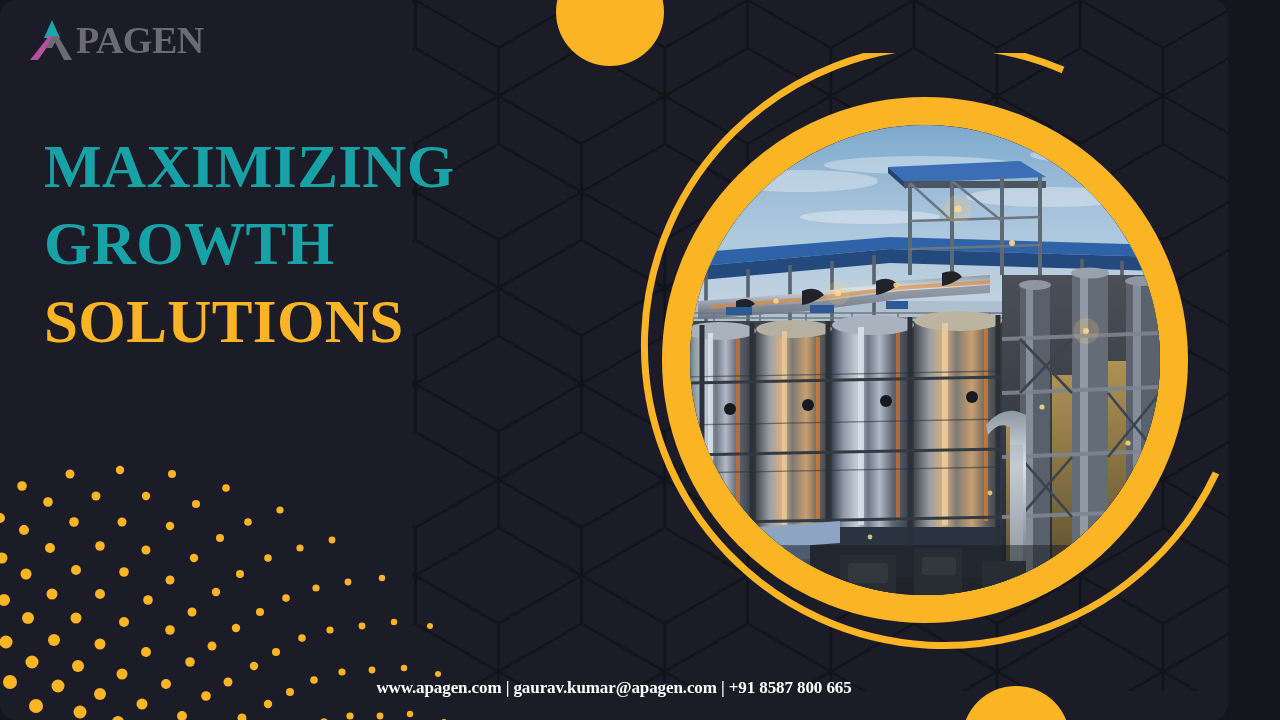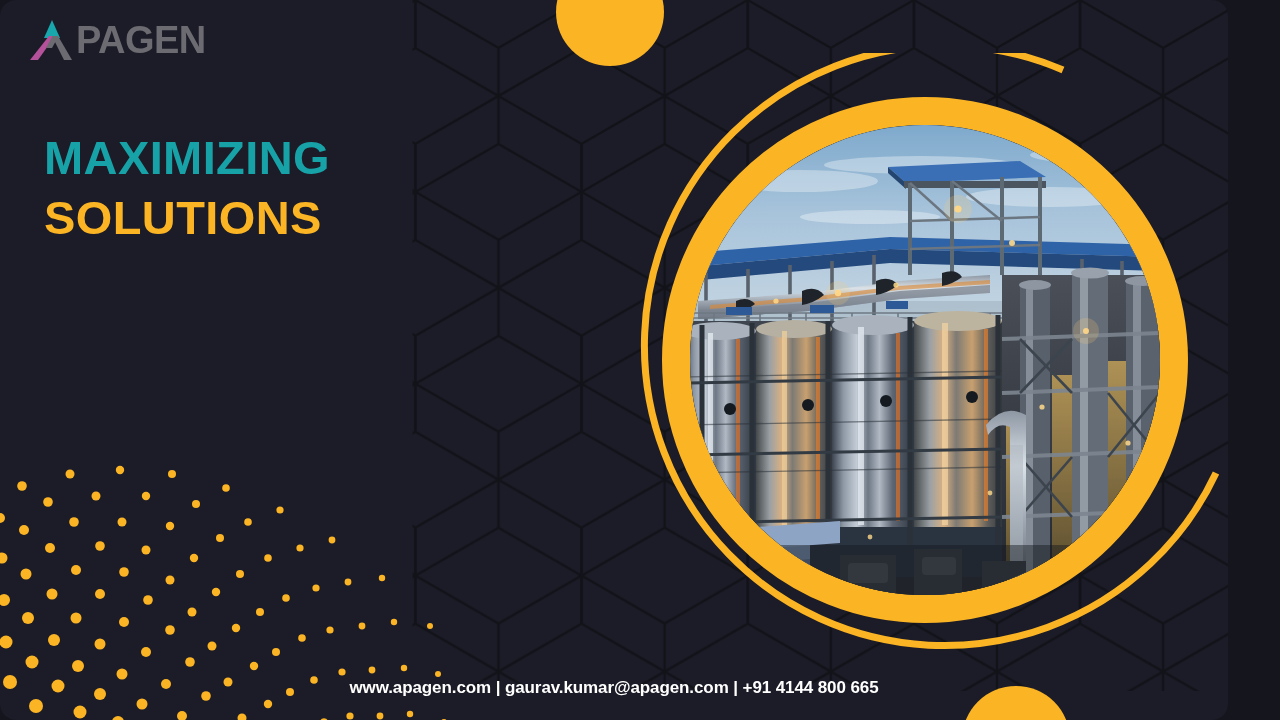--- a/index.html
+++ b/index.html
@@ -6,21 +6,21 @@
     margin: 0;
     padding: 0;
     background: #15151d;
   }
   .stage {
     position: relative;
     width: 1228px;
     height: 720px;
     overflow: hidden;
     background: #1c1c28;
-    font-family: Liberation Sans, sans-serif;
+    font-family: Liberation Serif, serif;
     border-radius: 16px;
   }
 
   
   .hex-layer {
     position: absolute;
     inset: 0;
     z-index: 1;
     pointer-events: none;
   }
@@ -120,21 +120,21 @@
   
   .headline {
     position: absolute;
     left: 44px;
     top: 128px;
     width: 560px;
     z-index: 6;
   }
   .headline p {
     margin: 0;
-    font-size: 47px;
+    font-size: 61px;
     font-weight: bold;
     line-height: 1.27;
     letter-spacing: 0.4px;
     text-transform: uppercase;
   }
   .line-teal { color: #17a2a8; }
   .line-gold { color: #fbb424; }
 
   
   .footer {
@@ -544,20 +544,21 @@
       <polygon points="24,4 32,22 16,22" fill="#19a7ae"></polygon>
       <polygon points="21,20 27,20 10,44 2,44" fill="#b5519a"></polygon>
       <polygon points="24,20 30,20 44,44 36,44" fill="#6b6b71"></polygon>
       <polygon points="24,21 30,21 24,32 18,32" fill="#6b6b71"></polygon>
     </svg>
     <span class="logo-word">PAGEN</span>
   </div>
 
   <div class="headline">
     <p class="line-teal">MAXIMIZING</p>
+    <p class="line-teal">GROWTH</p>
     <p class="line-gold">SOLUTIONS</p>
   </div>
 
   <div class="footer">
-    <span class="footer-text">www.apagen.com | gaurav.kumar@apagen.com | +91 4144 800 665</span>
+    <span class="footer-text">www.apagen.com | gaurav.kumar@apagen.com | +91 8587 800 665</span>
   </div>
 
 </div>
 
 </body></html>

